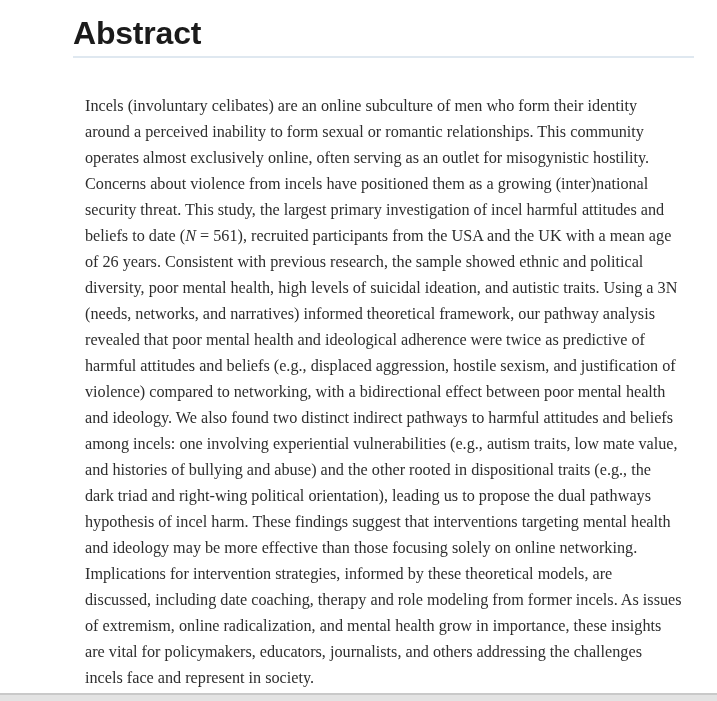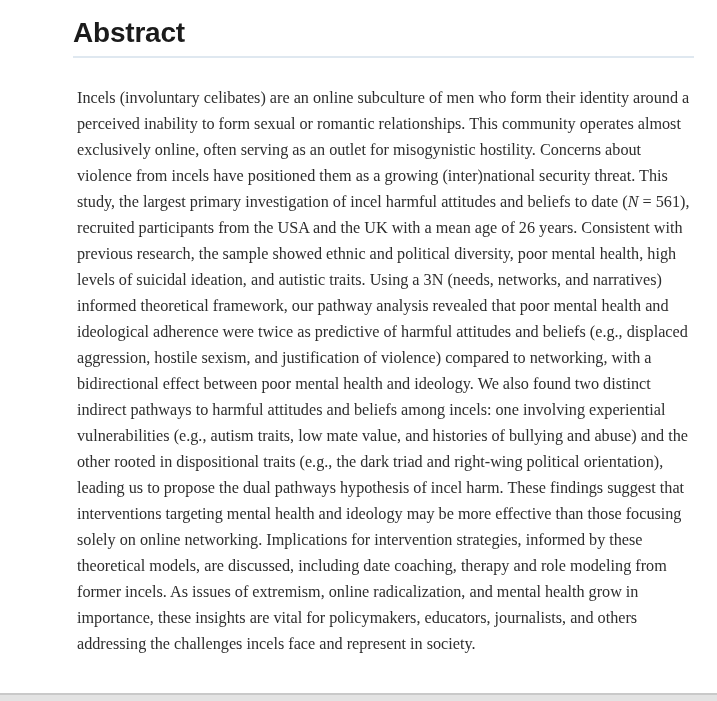--- a/index.html
+++ b/index.html
@@ -19,34 +19,34 @@
     position: absolute;
     left: 73px;
     top: 0;
     width: 621px;
   }
   .abstract-heading {
     margin: 0;
     padding-top: 20px;
     font-family: "Liberation Sans", "DejaVu Sans", sans-serif;
     font-weight: 700;
-    font-size: 28px;
+    font-size: 32px;
     line-height: 26px;
     letter-spacing: -0.2px;
     color: #1b1b1b;
   }
   .heading-divider {
     margin-top: 10px;
     width: 621px;
     height: 2px;
     background: #dfe8f0;
     border: none;
   }
   .abstract-paragraph {
-    margin: 4px;
+    margin: 12px;
     padding-top: 23px;
     font-family: "Liberation Serif", "DejaVu Serif", serif;
     font-size: 16.2px;
     line-height: 26px;
     color: #2e2e2e;
     text-align: left;
   }
   .abstract-paragraph i {
     font-style: italic;
   }

